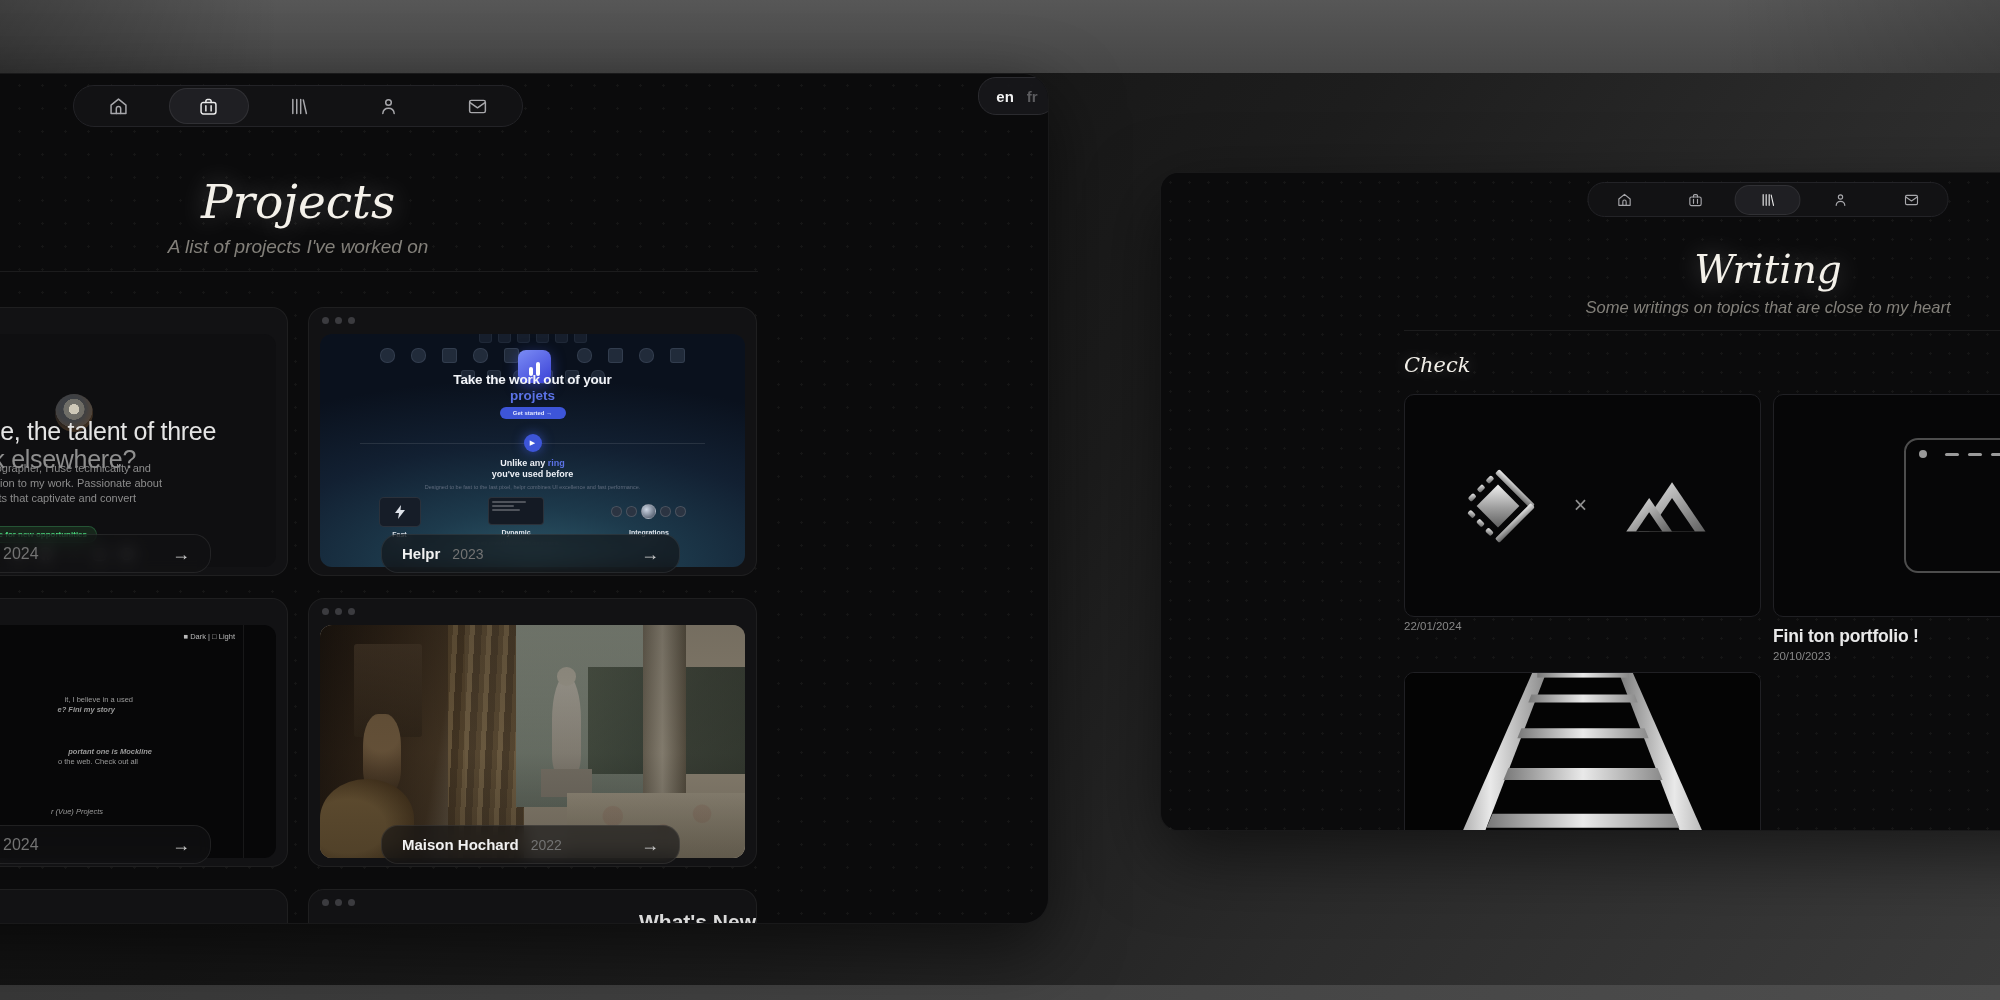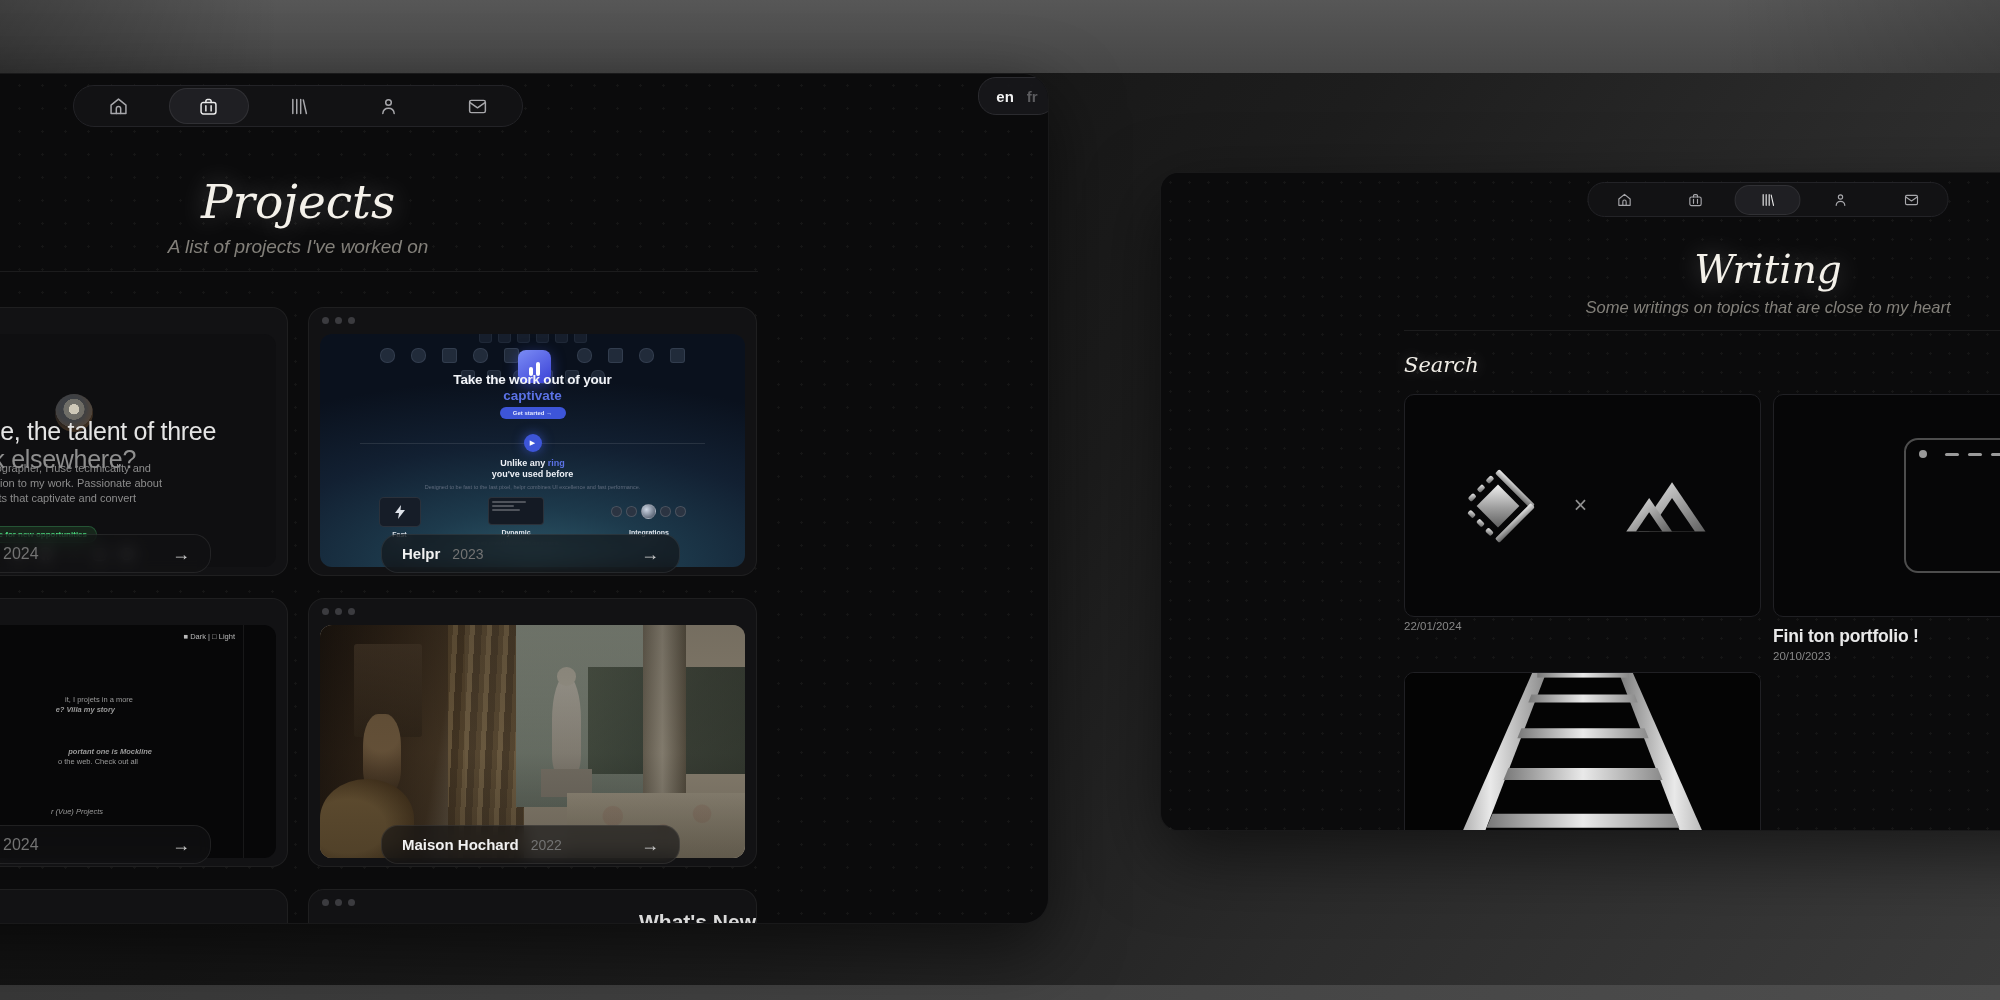--- a/index.html
+++ b/index.html
@@ -270,21 +270,21 @@
             <div class="h-tile" style="width:12px;height:12px;border-radius:6px;"></div>
             <div class="h-tile" style="width:12px;height:12px;"></div>
             <div class="h-tile" style="width:12px;height:12px;"></div>
             <div class="h-tile" style="width:12px;height:12px;border-radius:6px;"></div>
         </div>
         <div class="h-blue">
             <div class="h-bar" style="height:9px;"></div>
             <div class="h-bar" style="height:14px;"></div>
           </div>
         <div class="h-head">Take the work out of your</div>
-        <div class="h-accent">captivate</div>
+        <div class="h-accent">projets</div>
         <div class="h-cta">Get started →</div>
         <div class="h-div"></div>
         <div class="h-play">▶</div>
         <div class="h-sub"><span>Unlike any </span><b>ring</b></div>
         <div class="h-sub2">you've used before</div>
         <div class="h-cap">Designed to be fast to the last pixel, helpr combines UI excellence and fast performance.</div>
         <div class="h-feats">
           <div class="h-feat">
             <div class="fast-tile">
               <svg width="10" height="14" viewBox="0 0 10 14">
@@ -318,22 +318,22 @@
         <span class="pillname">Helpr</span>
         <span class="pillyear">2023</span>
         <span class="pillarrow">→</span>
       </div>
     </div>
 
     <div class="card">
 
       <div class="screen story-screen"></div>
       <div class="story-theme">■ Dark  |  □ Light</div>
-      <div class="story-line" style="top:96px;right:154px;">it, I projets in a more</div>
-      <div class="story-line" style="top:106px;right:172px;font-style:italic;font-weight:700;">e? Villa my story</div>
+      <div class="story-line" style="top:96px;right:154px;">it, I believe in a used</div>
+      <div class="story-line" style="top:106px;right:172px;font-style:italic;font-weight:700;">e? Fini my story</div>
       <div class="story-line" style="top:148px;right:135px;font-weight:700;font-style:italic;margin-left:24px;">portant one is Mockline</div>
       <div class="story-line" style="top:158px;right:149px;">o the web. Check out all</div>
       <div class="story-line" style="top:208px;right:184px;font-style:italic;">r (Vue) Projects</div>
       <div class="story-vline"></div>
       <div class="cardpill">
         <span class="pillyear yr-offset">2024</span>
         <span class="pillarrow">→</span>
       </div>
     </div>
 
@@ -414,21 +414,21 @@
           <rect x="3" y="5" width="18" height="14" rx="2"></rect>
           <path d="M3.5 7.5 12 13.5l8.5-6"></path>
         </svg>
     </div>
   </div>
 
   <div class="pagetitle" style="top:74px;font-size:39px;">Writing</div>
   <div class="pagesub" style="top:125px;font-size:16.5px;">Some writings on topics that are close to my heart</div>
   <div class="hdivider" style="top:157px;left:50%;transform:translateX(-50%);width:728px;"></div>
 
-  <div class="search-label" style="top:180px;left:243px;font-size:21px;">Search</div>
+  <div class="search-label" style="top:180px;left:243px;font-size:21px;">Check</div>
 
   <div class="postgrid" style="top:221px;left:243px;">
 
     <div>
       <div class="postcard">
         <svg width="84" height="84" viewBox="0 0 100 100">
           <g transform="rotate(45 50 50)">
             <rect x="32" y="32" width="36" height="36" fill="url(#silver)"></rect>
             <rect x="20" y="18" width="60" height="7" rx="2" fill="url(#silver)"></rect>
             <rect x="75" y="20" width="7" height="60" rx="2" fill="url(#silver)"></rect>

